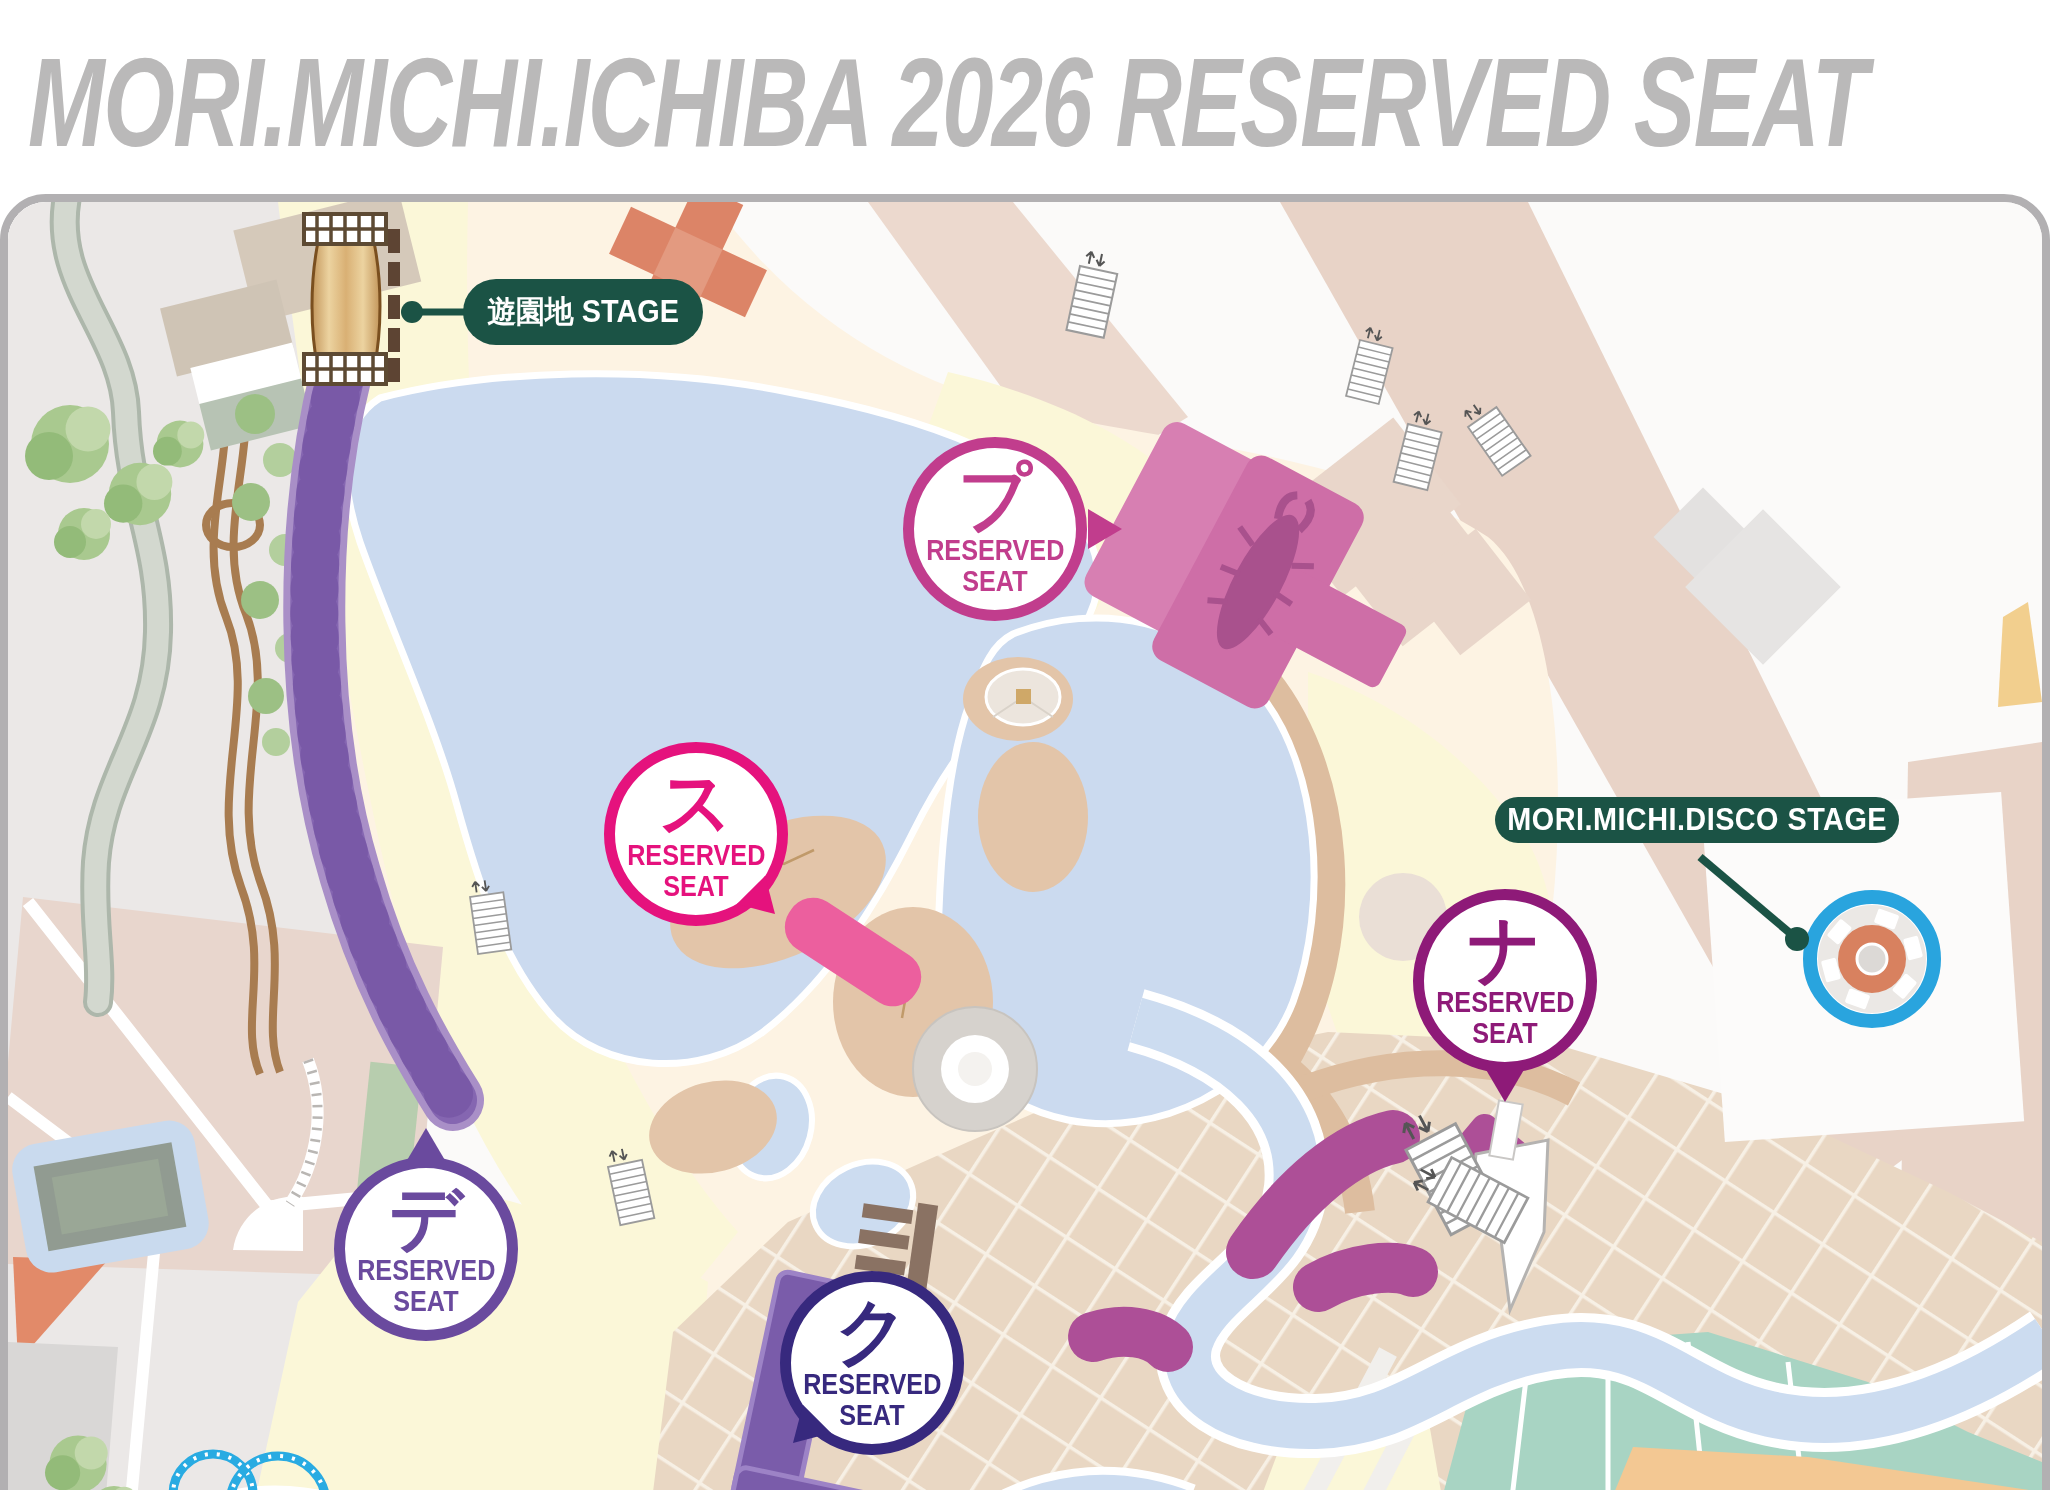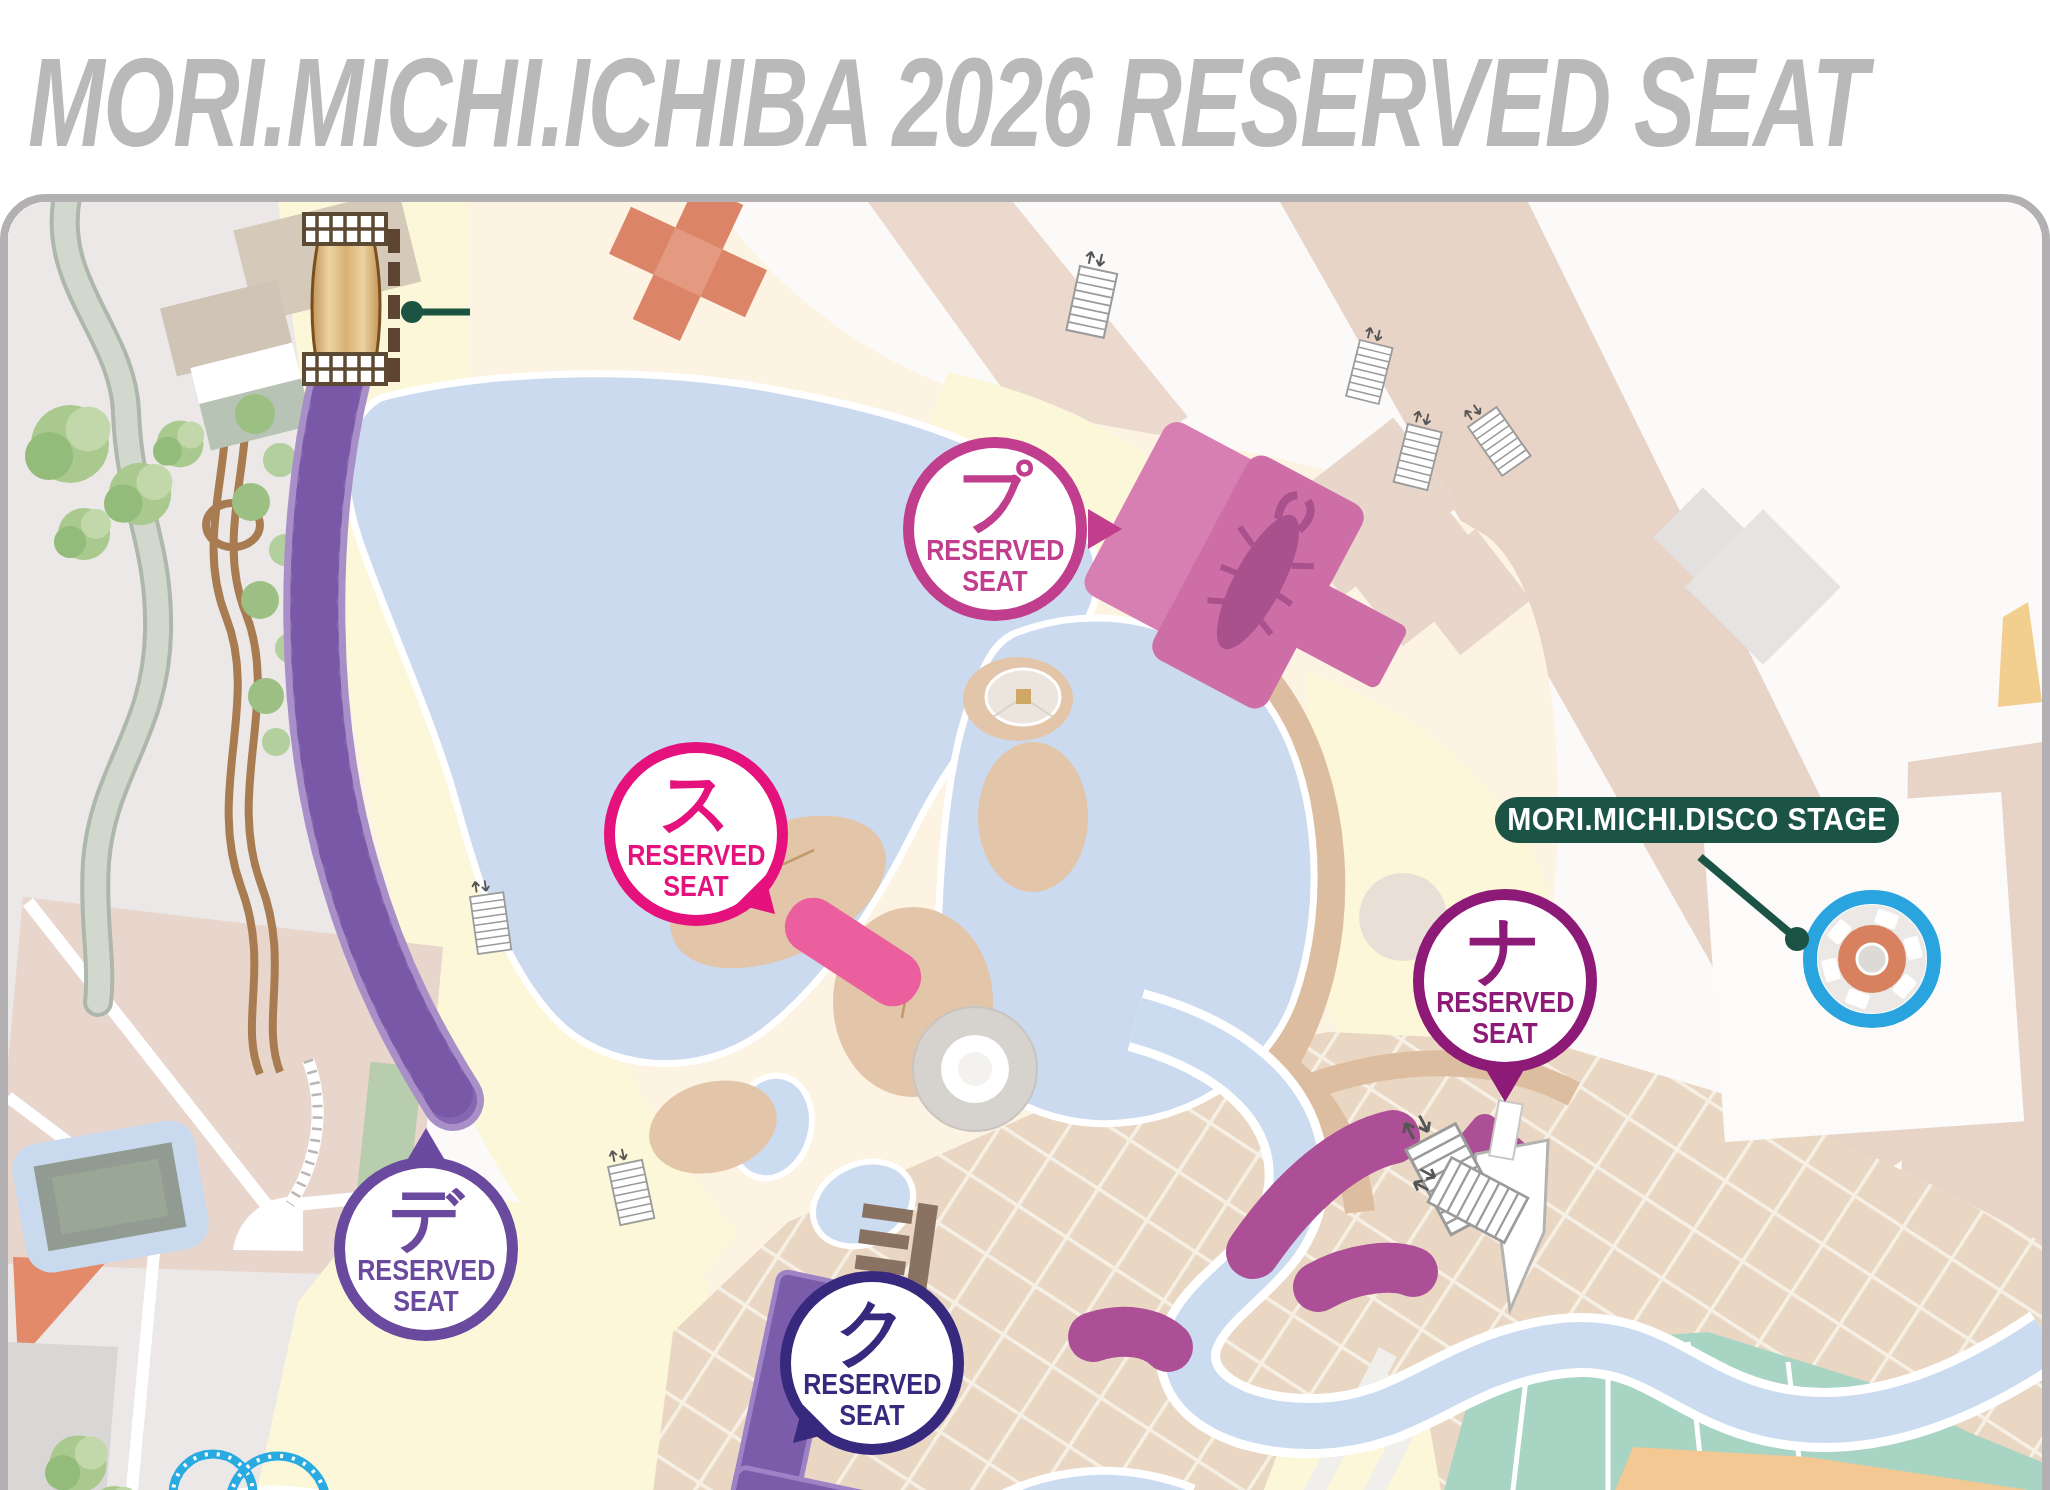--- a/index.html
+++ b/index.html
@@ -295,20 +295,23 @@
           <line x1="404" y1="110" x2="462" y2="110" stroke-width="7"></line>
           <circle cx="404" cy="110" r="11" stroke="none"></circle>
         </g>
         <g>
           <line x1="1692" y1="655" x2="1789" y2="737" stroke-width="8"></line>
           <circle cx="1789" cy="737" r="12" stroke="none"></circle>
         </g>
       </g>
     </svg>
 
+    <div class="pill" id="pill-yuenchi" style="--c: #1b5345;">
+      <span>遊園地 STAGE</span>
+    </div>
     <div class="pill" id="pill-disco" style="--c: #1b5345;">
       <span>MORI.MICHI.DISCO STAGE</span>
     </div>
 
     <div class="badge" id="badge-pu" style="--c: #c13d8d;">
       <span class="letter">プ</span>
       <span class="rline">RESERVED</span>
       <span class="rline">SEAT</span>
       <span class="arr arr-right"></span>
     </div>

